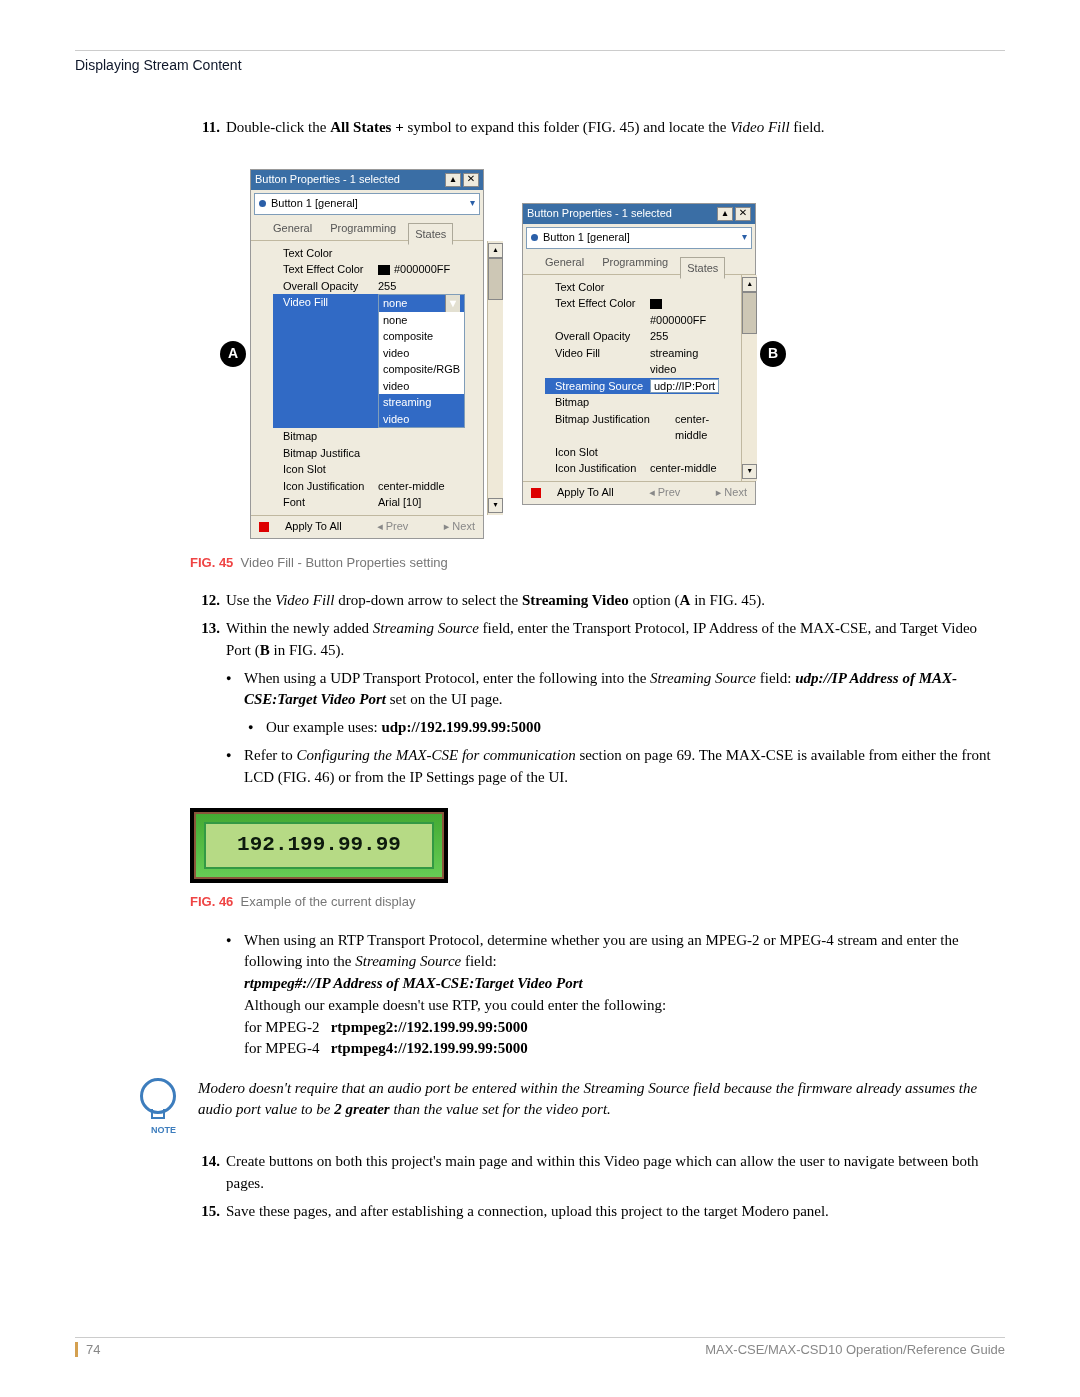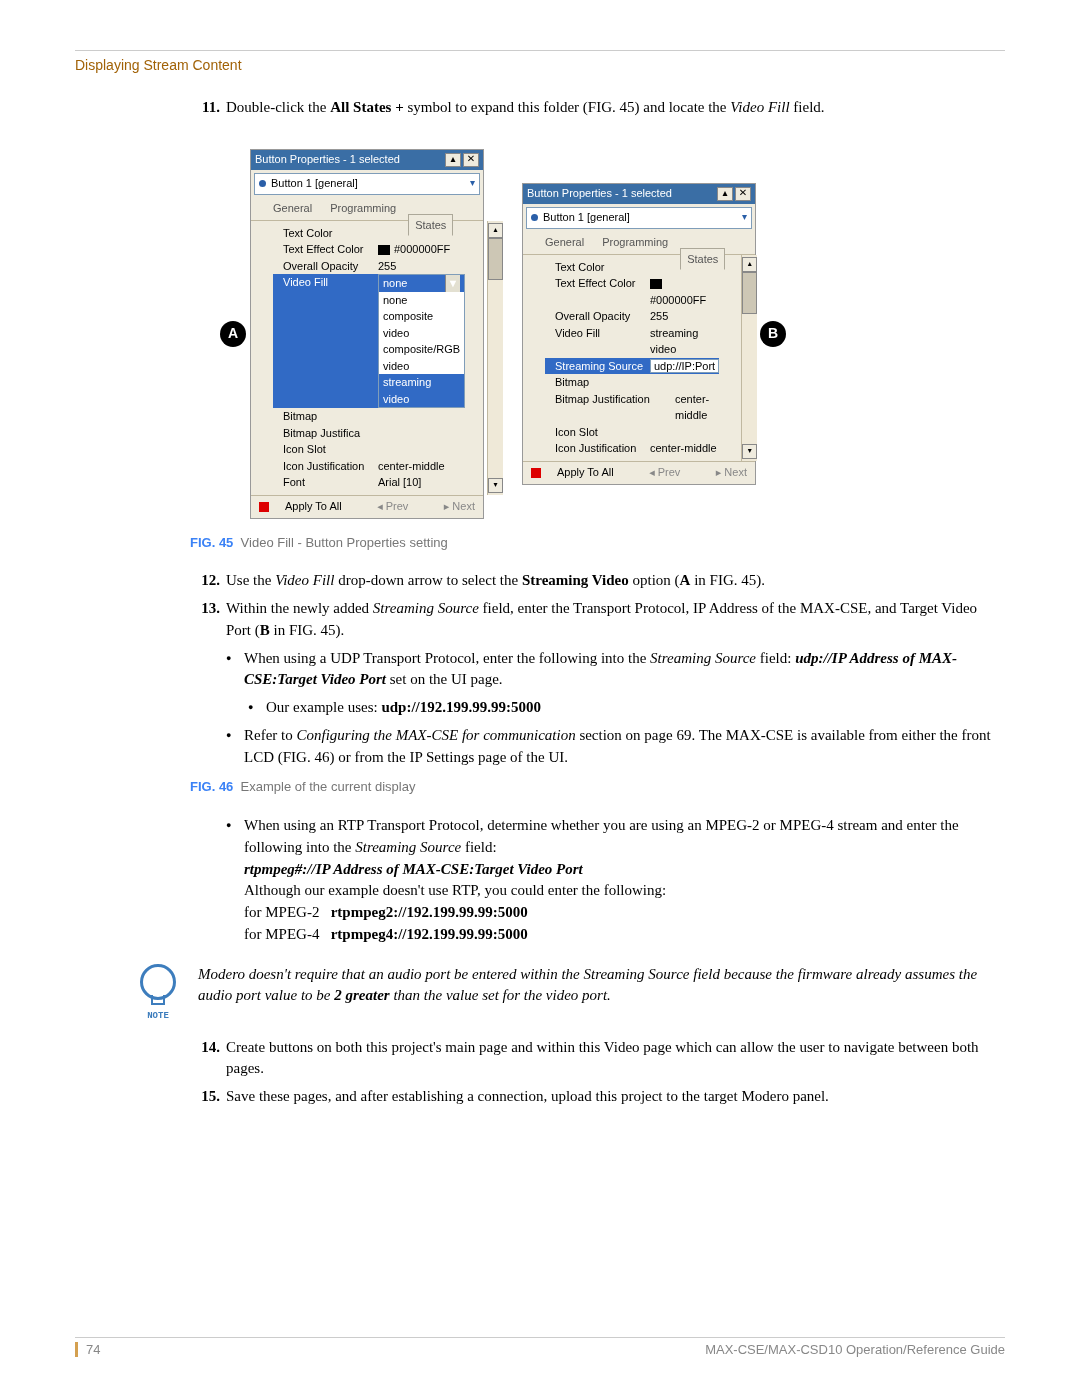--- a/index.html
+++ b/index.html
@@ -15,23 +15,23 @@
     position: relative;
     box-sizing: border-box;
     padding: 50px 75px 40px 75px;
   }
   .hr-top {
     border-top: 1px solid #ccc;
     margin-bottom: 6px;
   }
   .header-text {
     font-family: Arial, sans-serif;
-    color: #a16207;
+    color: #0f172a;
     font-size: 14px;
-    margin-bottom: 24px;
+    margin-bottom: 44px;
   }
   .content {
     margin-left: 115px;
     font-size: 15px;
     line-height: 1.45;
   }
   .step {
     display: flex;
     margin-bottom: 6px;
   }
@@ -98,21 +98,21 @@
   .blue-dot { width:7px;height:7px;border-radius:50%;background:#2a5fa8;display:inline-block;margin-right:5px;}
   .tabs {
     display: flex;
     padding: 0 16px;
     gap: 6px;
     font-size: 11px;
     color: #555;
     border-bottom:1px solid #c0b8a0;
   }
   .tab { padding: 3px 6px 1px 6px; }
-  .tab.active { border:1px solid #aca899; border-bottom:1px solid #efebde; background:#efebde; position:relative; top:16px;}
+  .tab.active { border:1px solid #aca899; border-bottom:1px solid #efebde; background:#efebde; position:relative; top:5px;}
   .panel-body { display:flex; }
   .panel-list { flex:1; padding: 4px 22px; }
   .scrollbar { width:16px; background:#efe9d8; border-left:1px solid #c0b8a0; display:flex;flex-direction:column;justify-content:space-between;align-items:center;padding:2px 0;}
   .scroll-btn { width:13px;height:13px;background:#efebde;border:1px solid #888;font-size:8px;display:flex;align-items:center;justify-content:center;}
   .scroll-thumb { width:13px;height:40px;background:#cdc7b5;border:1px solid #888;}
   .prop-row { display:flex; line-height:1.5;}
   .prop-label { width:95px; padding-left:10px;}
   .prop-val { flex:1; }
   .swatch { display:inline-block; width:12px;height:10px;background:#000;vertical-align:middle;margin-right:4px;}
   .dropdown-open { position:relative; background:#fff; border:1px solid #7f9db9;}
@@ -124,38 +124,38 @@
   .panel-footer { display:flex; justify-content:space-between;align-items:center;padding:3px 8px;border-top:1px solid #c0b8a0;color:#888;font-size:11px;}
   .apply { color:#000; display:flex;align-items:center;gap:16px;}
   .apply-icon{width:10px;height:10px;background:linear-gradient(#d00,#d00);display:inline-block;}
 
   .fig-caption {
     font-family: Arial, sans-serif;
     color: #777;
     font-size: 13px;
     margin: 10px 0 18px 0px;
   }
-  .fig-caption .fignum { font-weight:bold; color:#3b82f6;}
+  .fig-caption .fignum { font-weight:bold; color:#ef4444;}
 
   .bullet-l1 { margin-left: 36px; display:flex; margin-bottom:6px;}
   .bullet-l2 { margin-left: 58px; display:flex; margin-bottom:6px;}
   .bdot { width:18px; flex-shrink:0;}
   .bdot::before { content:"●"; font-size:9px; position:relative; top:-2px;}
 
   .lcd-fig {
     margin:20px 0 8px 0;
     width: 250px;
     background:#000;
     padding: 4px;
   }
   .lcd-outer { border:2px solid #8a553b; padding:2px; background:linear-gradient(#4a3,#6c5);}
   .lcd-inner { background:#b6da85; margin:6px; padding:6px 10px; border:2px solid #394; font-family:'Courier New',monospace; font-weight:bold; font-size:21px; text-align:center; color:#0d1a0d;}
 
   .note-row { display:flex; align-items:flex-start; gap:22px; margin:18px 0 14px -50px;}
-  .note-icon { width:40px; text-align:center; font-family:Liberation Mono, monospace;}
+  .note-icon { width:40px; text-align:right; font-family:Liberation Sans, sans-serif;}
   .bulb { width:30px;height:30px;border:3px solid #3d7dbd;border-radius:50%;margin:0 auto;position:relative;}
   .bulb::after{ content:""; position:absolute; bottom:-8px;left:8px;width:10px;height:8px;border:2px solid #3d7dbd;border-top:none;}
   .note-label{ color:#3d7dbd; font-size:9px;font-weight:bold; margin-top:10px;}
   .note-text { font-style:italic; font-size:15px; line-height:1.4;}
 
   .footer {
     position:absolute; bottom:40px; left:75px; right:75px;
     border-top:1px solid #ccc; padding-top:4px;
     display:flex; justify-content:space-between;
     font-family:Arial,sans-serif; font-size:13px; color:#888;
@@ -355,20 +355,25 @@
       </div>
     <div class="bullet-l2">
         <div class="bdot"></div>
         <div><span>Our example uses: </span><span class="b">udp://192.199.99.99:5000</span></div>
       </div>
     <div class="bullet-l1">
         <div class="bdot"></div>
         <div><span>Refer to </span><span class="i">Configuring the MAX-CSE for communication</span><span> section on page 69. The MAX-CSE is available from either the front LCD (FIG. 46) or from the IP Settings page of the UI.</span></div>
       </div>
 
+    <div class="lcd-fig">
+      <div class="lcd-outer">
+          <div class="lcd-inner">192.199.99.99</div>
+        </div>
+    </div>
     <div class="fig-caption">
       <span class="fignum">FIG. 46</span>&nbsp;&nbsp;<span>Example of the current display</span>
     </div>
 
     <div class="bullet-l1">
         <div class="bdot"></div>
       <div>
         <span>When using an RTP Transport Protocol, determine whether you are using an MPEG-2 or MPEG-4 stream and enter the following into the </span><span class="i">Streaming Source</span><span> field:</span><br>
         <span class="b i">rtpmpeg#://IP Address of MAX-CSE:Target Video Port</span><br>
         <span>Although our example doesn't use RTP, you could enter the following:</span><br>

